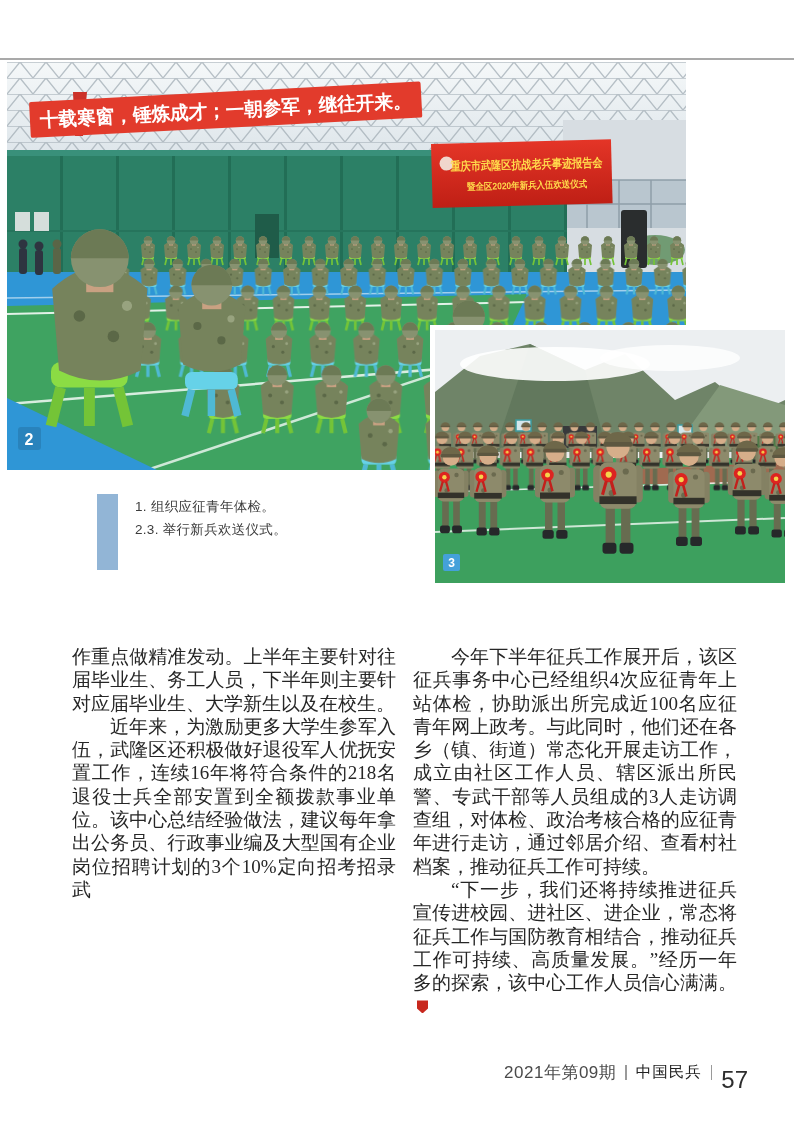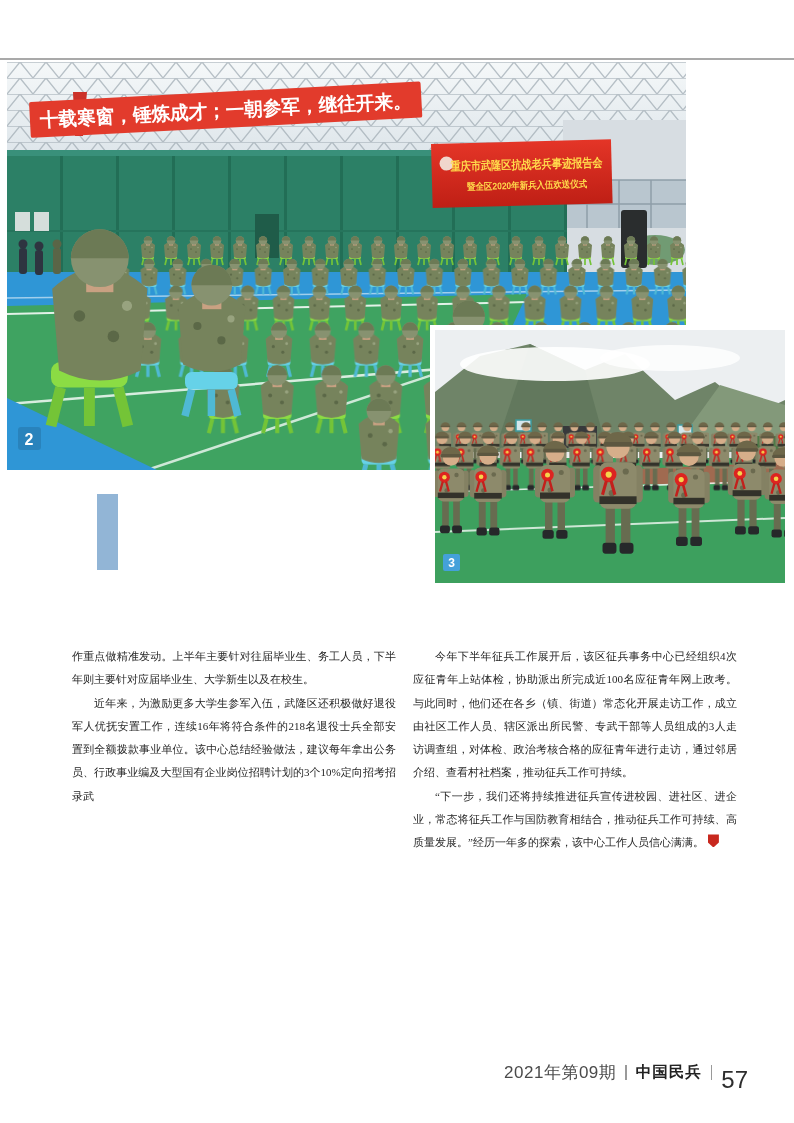--- a/index.html
+++ b/index.html
@@ -10,33 +10,33 @@
   .photo-main{position:absolute;left:7px;top:62px;width:679px;height:408px;overflow:hidden;}
   .photo-inset{position:absolute;left:430px;top:325px;width:350px;height:253px;
                border:5px solid #ffffff;background:#eceff1;}
   .photo-main svg,.photo-inset svg{display:block;}
   
   .caption-bar{position:absolute;left:97px;top:494px;width:21px;height:76px;background:#92b5d6;}
   .caption{position:absolute;left:135px;top:495px;font-size:13.5px;line-height:23px;color:#3c3c3c;
            letter-spacing:.3px;}
   
   .col{position:absolute;top:645px;width:324px;height:382px;overflow:hidden;
-       font-family:"Liberation Serif","DejaVu Serif",serif;font-size:11px;line-height:23.3px;
+       font-family:"Liberation Serif","DejaVu Serif",serif;font-size:19px;line-height:23.3px;
        color:#262626;text-align:justify;text-justify:inter-ideograph;}
   .col-left{left:72px;}
   .col-right{left:413px;}
   .col p{margin:0;}
   .col p.ind{text-indent:2em;}
   .end-mark{display:inline-block;width:11px;height:13px;margin-left:4px;vertical-align:-1px;
             background:#c8281e;clip-path:polygon(0 0,100% 0,100% 62%,50% 100%,0 62%);}
   
   .footer{position:absolute;top:1050px;right:46px;display:flex;align-items:center;color:#4a4a4a;}
   .footer .issue{font-size:17px;letter-spacing:.5px;}
   .footer .sep{width:1.5px;height:15px;background:#9a9a9a;margin:0 9px;}
-  .footer .mag{font-size:15.5px;font-weight:bold;color:#222;letter-spacing:1px;}
+  .footer .mag{font-size:15.5px;font-weight:normal;color:#222;letter-spacing:1px;}
   .footer .pnum{font-size:24px;color:#2d2d2d;font-family:"Liberation Sans","DejaVu Sans",sans-serif;margin-top:16px;}
 </style>
 </head>
 <body>
 
 <div class="page">
 
   <div class="top-rule"></div>
 
   <div class="photo-main">
@@ -249,20 +249,24 @@
       </g>
 
       <g>
         <rect x="8" y="224" width="17" height="17" rx="2" fill="#45a1e0" opacity="0.95"></rect>
         <text x="16.5" y="237" text-anchor="middle" font-size="12" font-weight="bold" fill="#ffffff">3</text>
       </g>
     </svg>
   </div>
 
   <div class="caption-bar"></div>
+  <div class="caption">
+    <div><span>1. 组织应征青年体检。</span></div>
+    <div><span>2.3. 举行新兵欢送仪式。</span></div>
+  </div>
 
   <div class="col col-left">
     <p><span>作重点做精准发动。上半年主要针对往届毕业生、务工人员，下半年则主要针对应届毕业生、大学新生以及在校生。</span></p>
     <p class="ind"><span>近年来，为激励更多大学生参军入伍，武隆区还积极做好退役军人优抚安置工作，连续16年将符合条件的218名退役士兵全部安置到全额拨款事业单位。该中心总结经验做法，建议每年拿出公务员、行政事业编及大型国有企业岗位招聘计划的3个10%定向招考招录武</span></p>
   </div>
   <div class="col col-right">
     <p class="ind"><span>今年下半年征兵工作展开后，该区征兵事务中心已经组织4次应征青年上站体检，协助派出所完成近100名应征青年网上政考。与此同时，他们还在各乡（镇、街道）常态化开展走访工作，成立由社区工作人员、辖区派出所民警、专武干部等人员组成的3人走访调查组，对体检、政治考核合格的应征青年进行走访，通过邻居介绍、查看村社档案，推动征兵工作可持续。</span></p>
     <p class="ind"><span>“下一步，我们还将持续推进征兵宣传进校园、进社区、进企业，常态将征兵工作与国防教育相结合，推动征兵工作可持续、高质量发展。”经历一年多的探索，该中心工作人员信心满满。</span><span class="end-mark"></span></p>
   </div>
 

